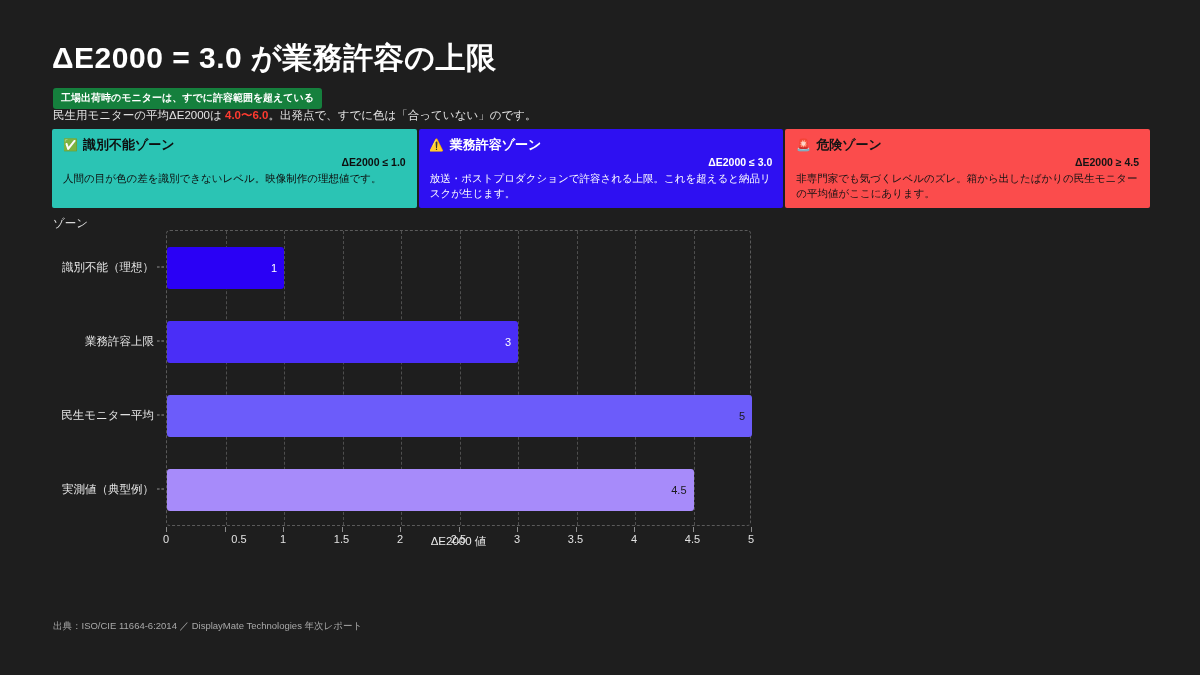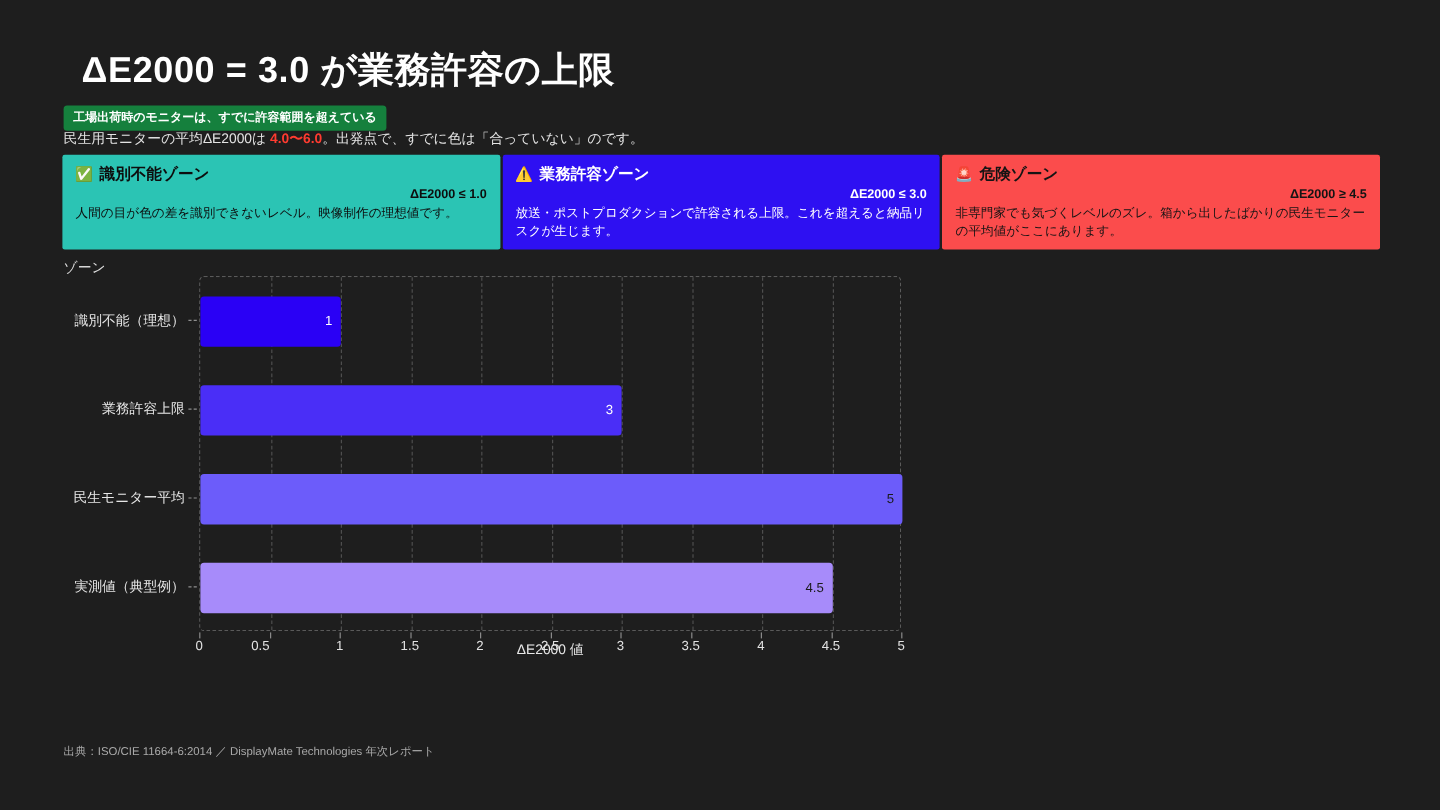--- a/index.html
+++ b/index.html
@@ -10,21 +10,21 @@
     color:#e8e8e8;
     overflow:hidden;
     position:relative;
   }
   .slide { position:absolute; inset:0; }
 
   
   .title {
     position:absolute; left:52px; top:38px;
     font-size:30px; font-weight:bold; color:#ffffff;
-    letter-spacing:.5px; white-space:nowrap;margin-left:16px;
+    letter-spacing:.5px; white-space:nowrap;
   }
   .badge {
     position:absolute; left:53px; top:88px;
     background:#15803d; color:#ffffff;
     font-size:10px; font-weight:bold;
     padding:3px 8px 4px 8px; border-radius:3px;
     white-space:nowrap;
   }
   .lede {
     position:absolute; left:53px; top:108px;
@@ -178,21 +178,21 @@
         <div class="row" style="top: 238px; height: 42px;">
           <div class="bar" title="実測値（典型例）: 4.5" style="width: 526.5px; background: rgb(167, 139, 250);">
             <span class="bar-val" style="color: rgb(26, 26, 26);">4.5</span>
           </div>
         </div>
       </div>
     <div id="axis-layer">
         <div class="tick" style="left: 166px; top: 319px;"></div>
         <div class="ticklabel" style="left: 166px; top: 325px;">0</div>
         <div class="tick" style="left: 224.5px; top: 319px;"></div>
-        <div class="ticklabel" style="left: 217px; top: 325px;">0.5</div>
+        <div class="ticklabel" style="left: 239px; top: 325px;">0.5</div>
         <div class="tick" style="left: 283px; top: 319px;"></div>
         <div class="ticklabel" style="left: 283px; top: 325px;">1</div>
         <div class="tick" style="left: 341.5px; top: 319px;"></div>
         <div class="ticklabel" style="left: 341.5px; top: 325px;">1.5</div>
         <div class="tick" style="left: 400px; top: 319px;"></div>
         <div class="ticklabel" style="left: 400px; top: 325px;">2</div>
         <div class="tick" style="left: 458.5px; top: 319px;"></div>
         <div class="ticklabel" style="left: 458.5px; top: 325px; text-align: center;">2.5</div>
         <div class="tick" style="left: 517px; top: 319px;"></div>
         <div class="ticklabel" style="left: 517px; top: 325px;">3</div>

